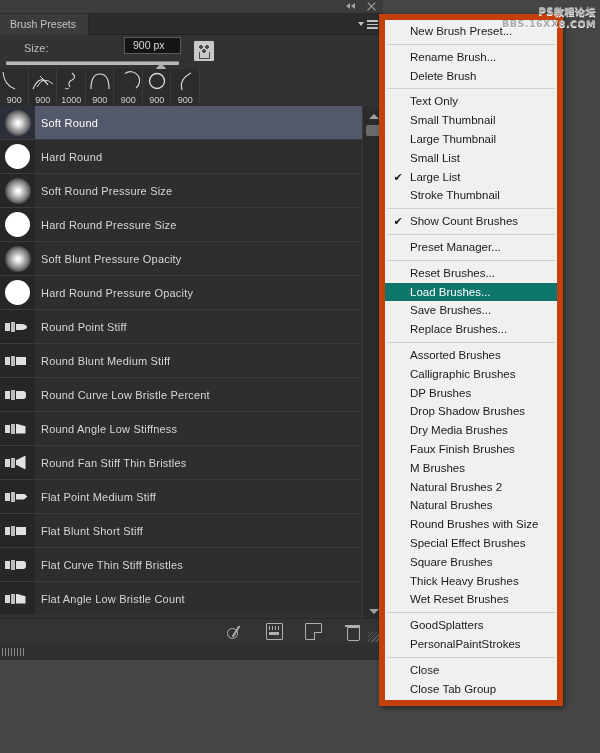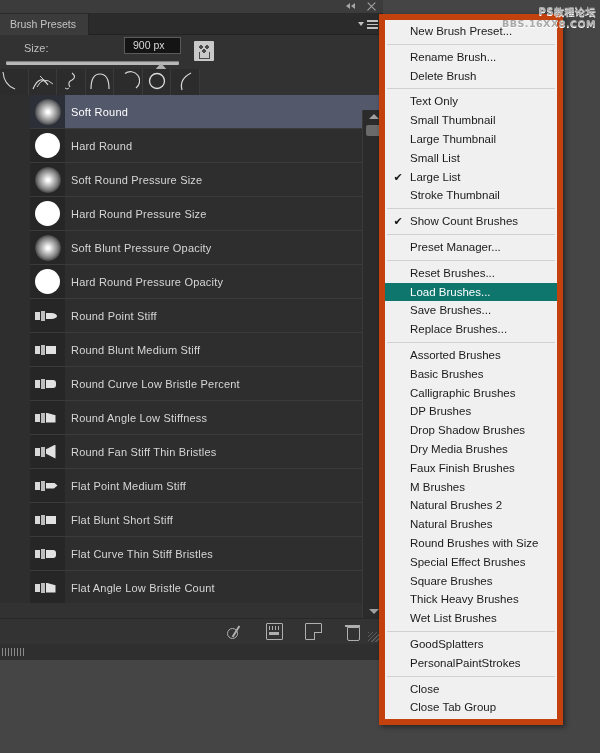--- a/index.html
+++ b/index.html
@@ -99,22 +99,22 @@
   .recent-cell .num {
     position:absolute; left:0; bottom:2px; width:28.5px; text-align:center;
     font-size:9px; color:#d0d0d0;
   }
   .recent-strip-bg {
     position:absolute; left:200px; top:69px; width:183px; height:38px; background:#323232;
   }
 
   
   .brush-list {
-    position:absolute; left:0; top:95px; width:383px; height:508px;
-    background:#2e2e2e; overflow:hidden;padding-left:30px;
+    position:absolute; left:0; top:106px; width:383px; height:508px;
+    background:#2e2e2e; overflow:hidden;
   }
   .brush-row {
     position:relative; height:34px; width:362px;
     border-bottom:1px solid #3b3b3b;
     display:flex; align-items:center;
     background:#2e2e2e;
   }
   .brush-row.selected { background:#53596b; }
   .brush-thumb {
     width:35px; height:33px; position:relative; flex:0 0 35px;
@@ -476,34 +476,33 @@
       <div class="mi"><span class="chk">✔</span><span>Show Count Brushes</span></div>
       <div class="msep"></div>
       <div class="mi"><span>Preset Manager...</span></div>
       <div class="msep"></div>
       <div class="mi"><span>Reset Brushes...</span></div>
       <div class="mi highlight"><span>Load Brushes...</span></div>
       <div class="mi"><span>Save Brushes...</span></div>
       <div class="mi"><span>Replace Brushes...</span></div>
       <div class="msep"></div>
       <div class="mi"><span>Assorted Brushes</span></div>
-      <div class="mi"><span>Basic Brushes</span></div>
       <div class="mi"><span>Calligraphic Brushes</span></div>
       <div class="mi"><span>DP Brushes</span></div>
       <div class="mi"><span>Drop Shadow Brushes</span></div>
       <div class="mi"><span>Dry Media Brushes</span></div>
       <div class="mi"><span>Faux Finish Brushes</span></div>
       <div class="mi"><span>M Brushes</span></div>
       <div class="mi"><span>Natural Brushes 2</span></div>
       <div class="mi"><span>Natural Brushes</span></div>
       <div class="mi"><span>Round Brushes with Size</span></div>
       <div class="mi"><span>Special Effect Brushes</span></div>
       <div class="mi"><span>Square Brushes</span></div>
       <div class="mi"><span>Thick Heavy Brushes</span></div>
-      <div class="mi"><span>Wet List Brushes</span></div>
+      <div class="mi"><span>Wet Reset Brushes</span></div>
       <div class="msep"></div>
       <div class="mi"><span>GoodSplatters</span></div>
       <div class="mi"><span>PersonalPaintStrokes</span></div>
       <div class="msep"></div>
       <div class="mi"><span>Close</span></div>
       <div class="mi"><span>Close Tab Group</span></div>
     </div>
 
   <div class="watermark">
     <div class="wm1">PS教程论坛</div>

